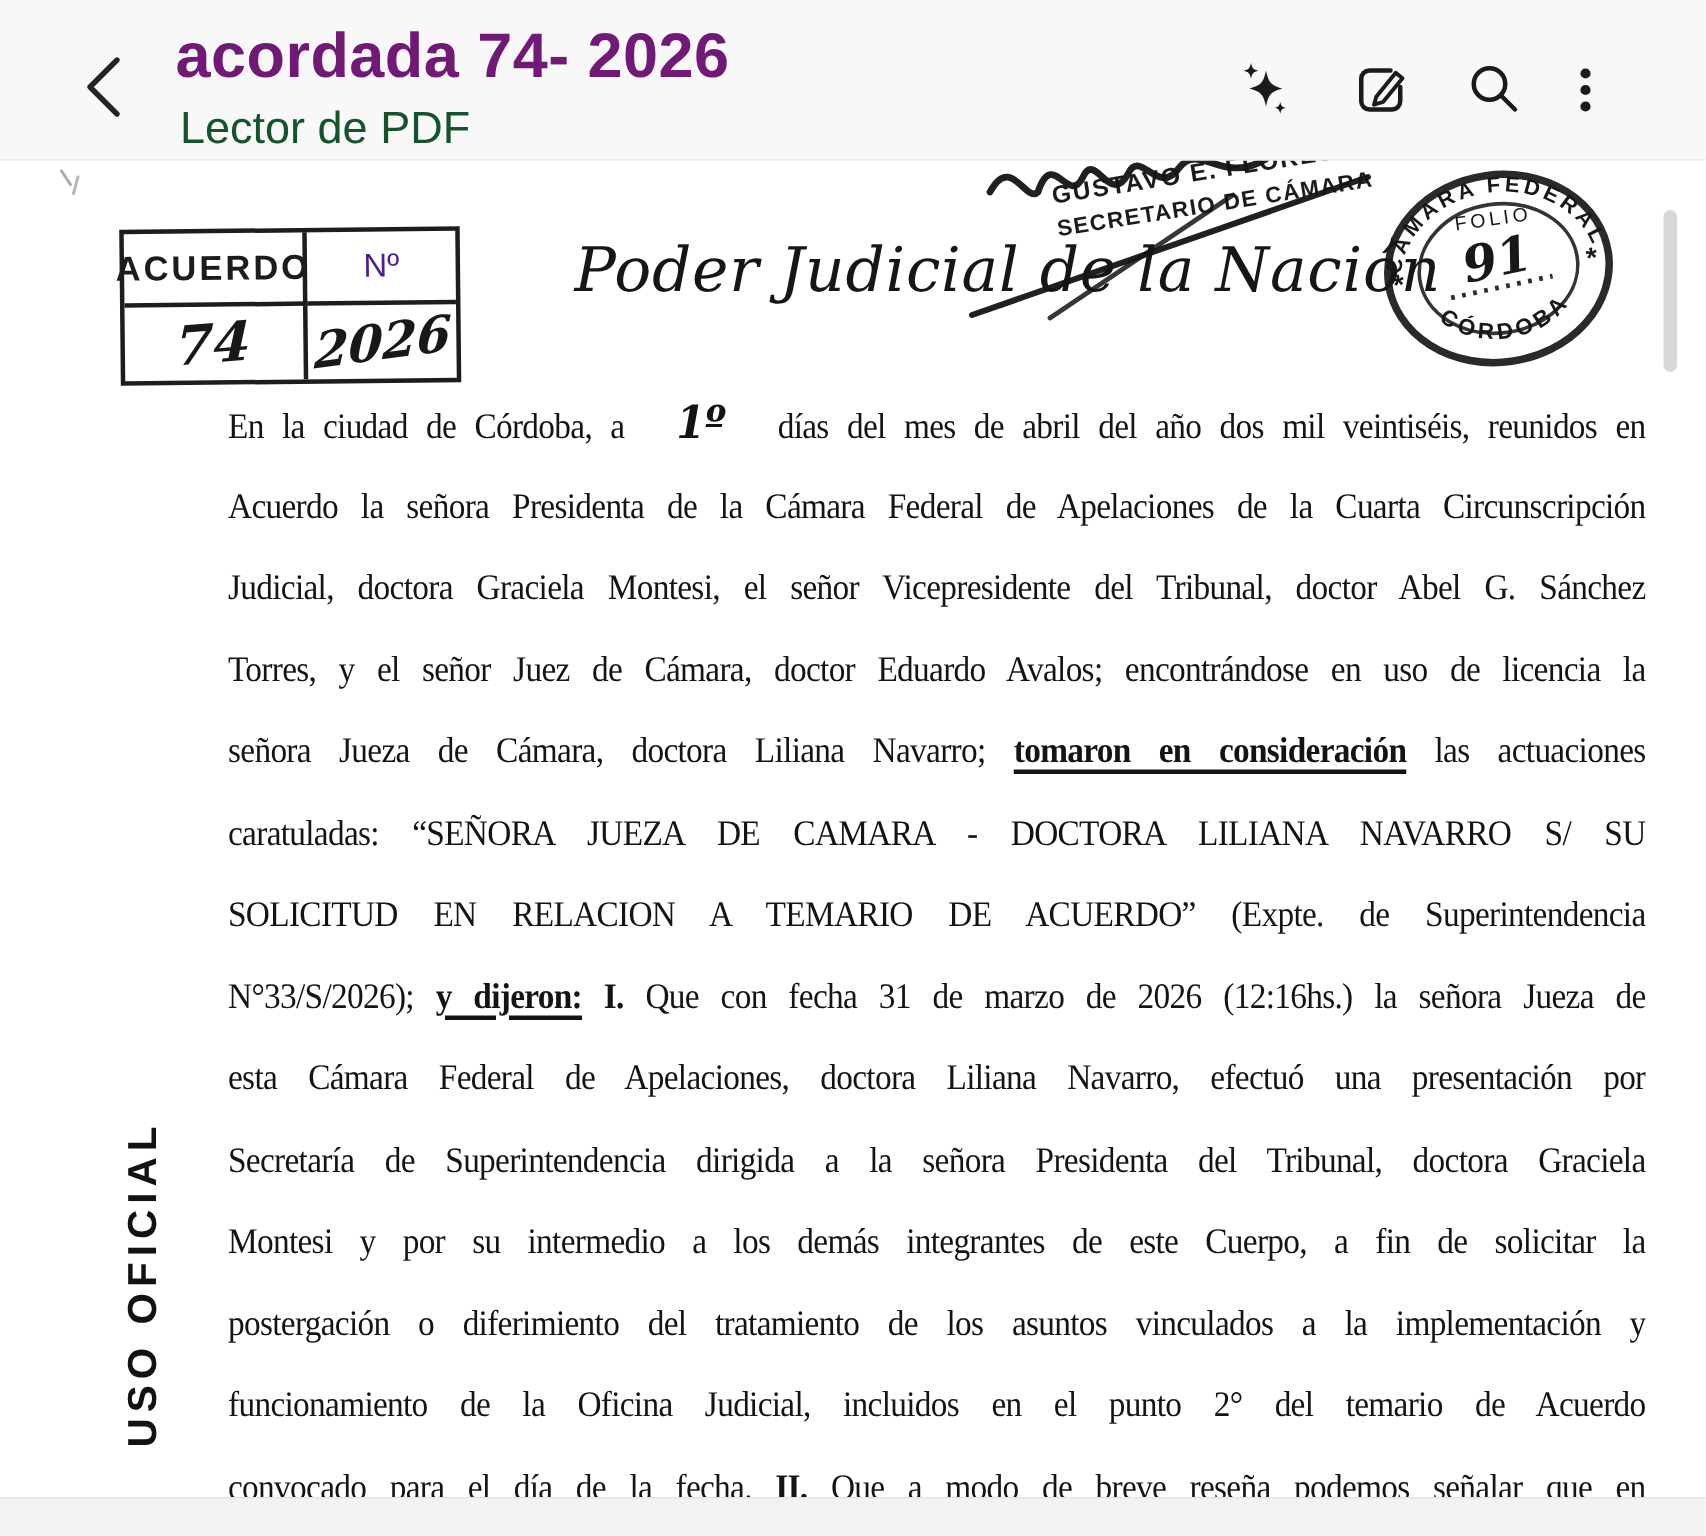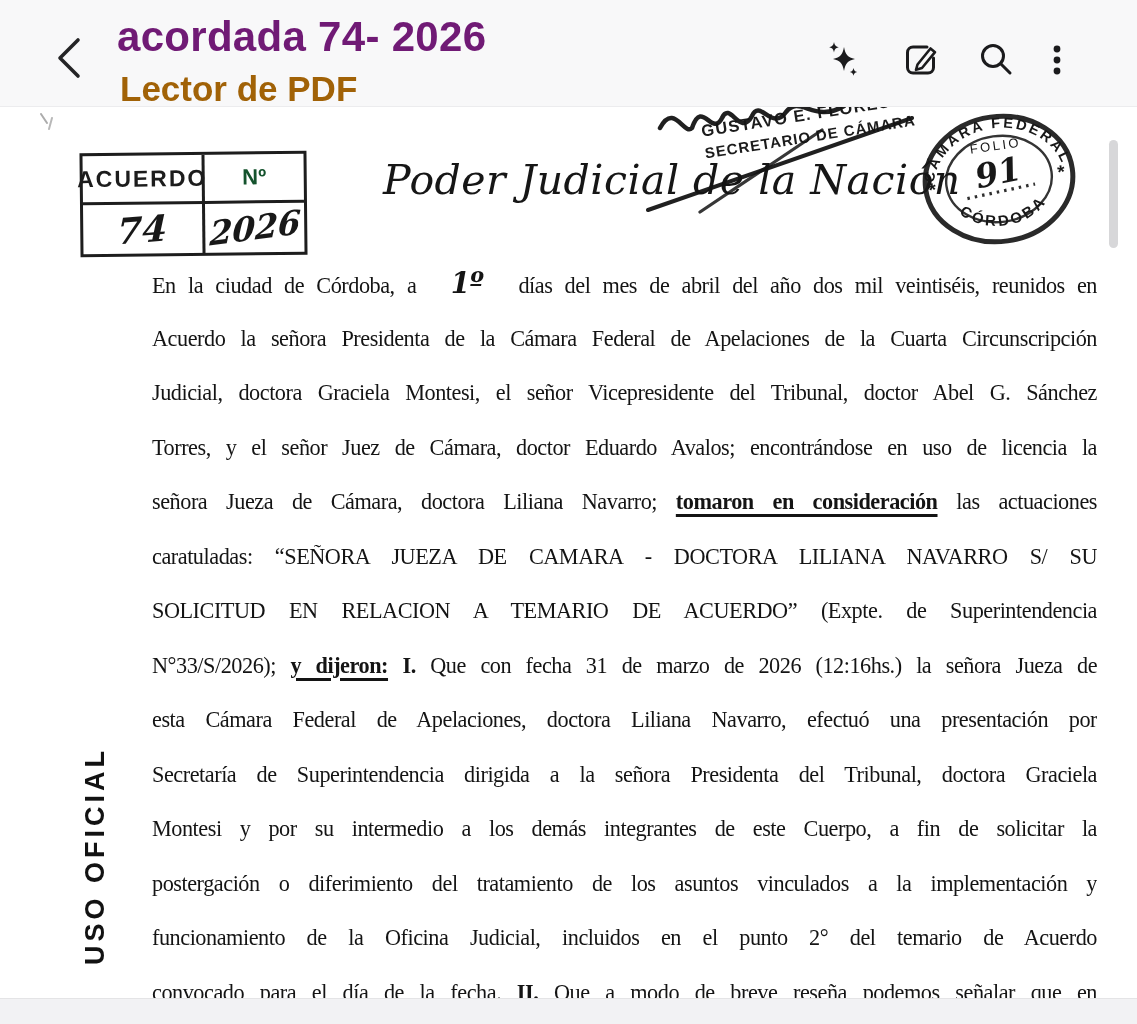--- a/index.html
+++ b/index.html
@@ -7,36 +7,36 @@
     width:1137px;height:1024px;position:relative;overflow:hidden;
     background:#ffffff;font-family:"Liberation Sans",sans-serif;color:#151515;
   }
   
   .app-header{
     position:absolute;left:0;top:0;width:1137px;height:106px;
     background:#f8f8f9;border-bottom:1px solid #ececee;z-index:10;
   }
   .back-btn{position:absolute;left:50px;top:32px;width:44px;height:52px;background:none;border:none;padding:0;cursor:pointer}
   .app-title{position:absolute;left:117px;top:13px;font-size:42px;font-weight:700;color:#701a75;letter-spacing:.3px;white-space:nowrap}
-  .app-subtitle{position:absolute;left:120px;top:69px;font-size:35px;font-weight:700;color:#a16207;white-space:nowrap}
+  .app-subtitle{position:absolute;left:120px;top:69px;font-size:30px;font-weight:400;color:#14532d;white-space:nowrap}
   .hdr-icon-btn{position:absolute;top:38px;width:44px;height:44px;background:none;border:none;padding:0;cursor:pointer}
   .hdr-icon-btn svg{display:block}
   
   .doc{position:absolute;left:0;top:106px;width:1137px;height:918px;background:#ffffff}
   
   .agree-box{
     position:absolute;left:80px;top:46px;width:227px;height:104px;
     border:3.5px solid #1d1d1d;box-sizing:border-box;transform:rotate(-.6deg);
     display:grid;grid-template-columns:122px 1fr;grid-template-rows:1fr 1fr;
   }
   .agree-cell{display:flex;align-items:center;justify-content:center;box-sizing:border-box}
   .agree-cell.c1{border-right:3.5px solid #1d1d1d}
   .agree-cell.r1{border-bottom:3.5px solid #1d1d1d}
   .agree-label{font-size:23px;font-weight:600;letter-spacing:2px;color:#1c1c1c}
-  .agree-no{font-size:22px;font-weight:700;color:#14532d}
+  .agree-no{font-size:22px;font-weight:400;color:#4c1d95}
   .hand-num{font-family:"DejaVu Serif",serif;font-style:italic;font-weight:600;color:#181818}
   .agree-74{font-size:36px;transform:rotate(-4deg) skewX(-6deg)}
   .agree-2026{font-size:33px;transform:rotate(-7deg) skewX(-10deg)}
   
   .letterhead{
     position:absolute;left:383px;top:50px;width:510px;
     font-family:"DejaVu Serif",serif;font-style:italic;font-size:41px;color:#161616;
     white-space:nowrap;letter-spacing:.5px;
   }
   

